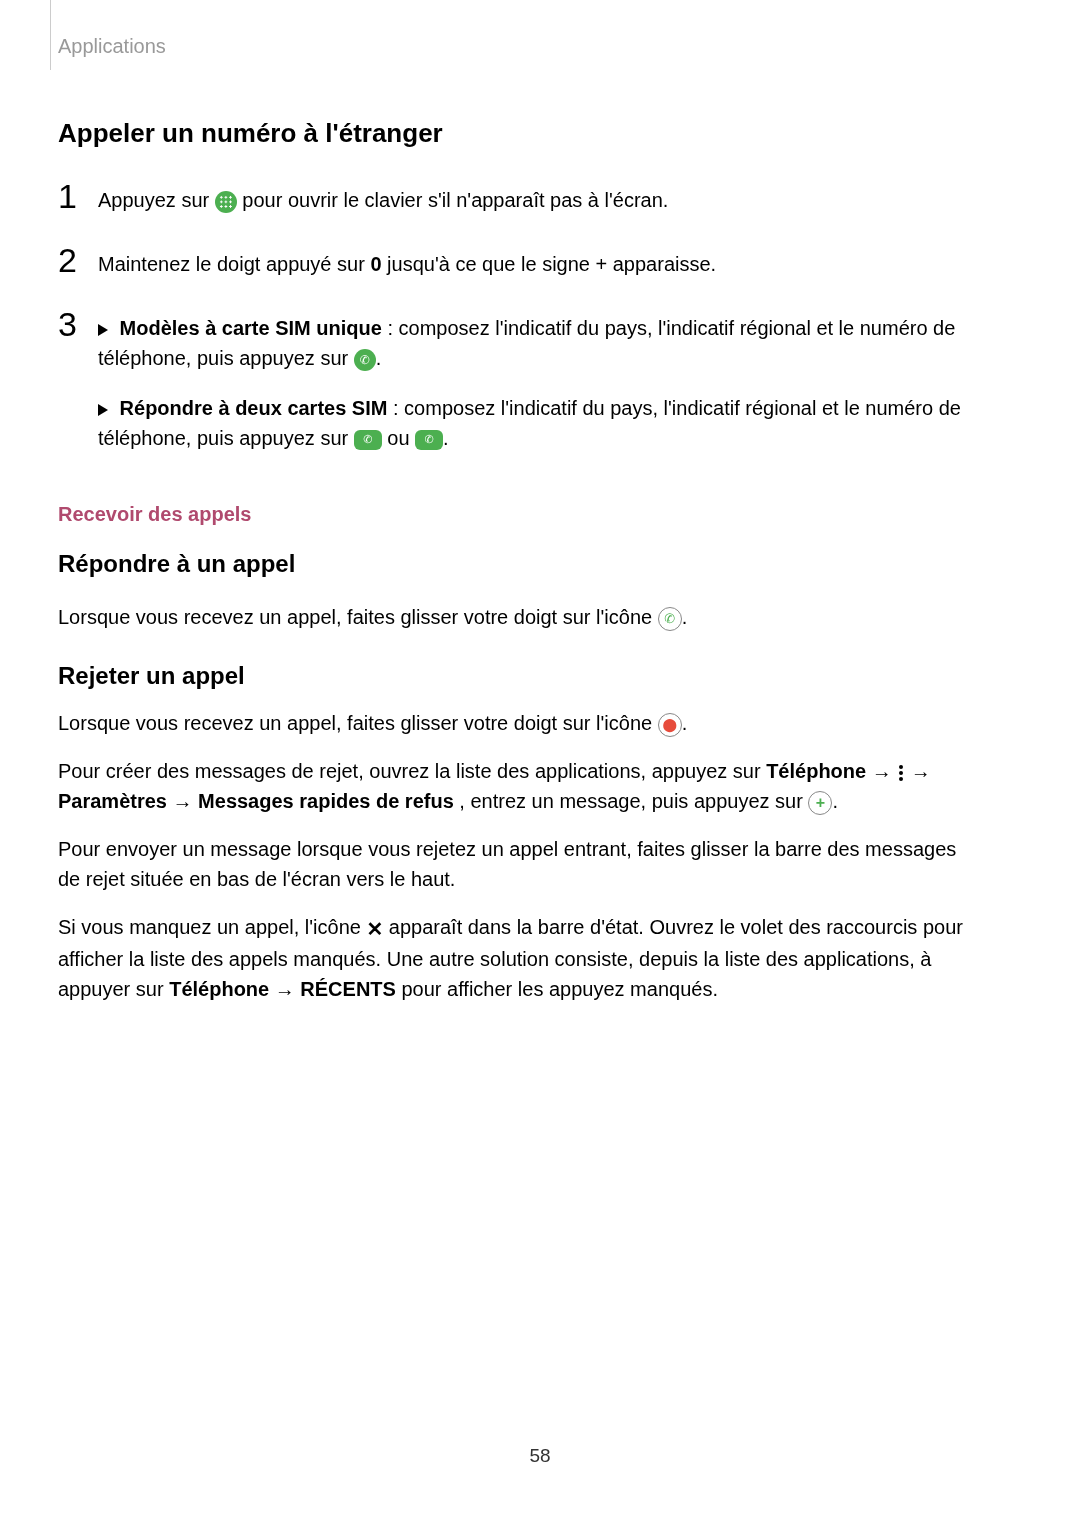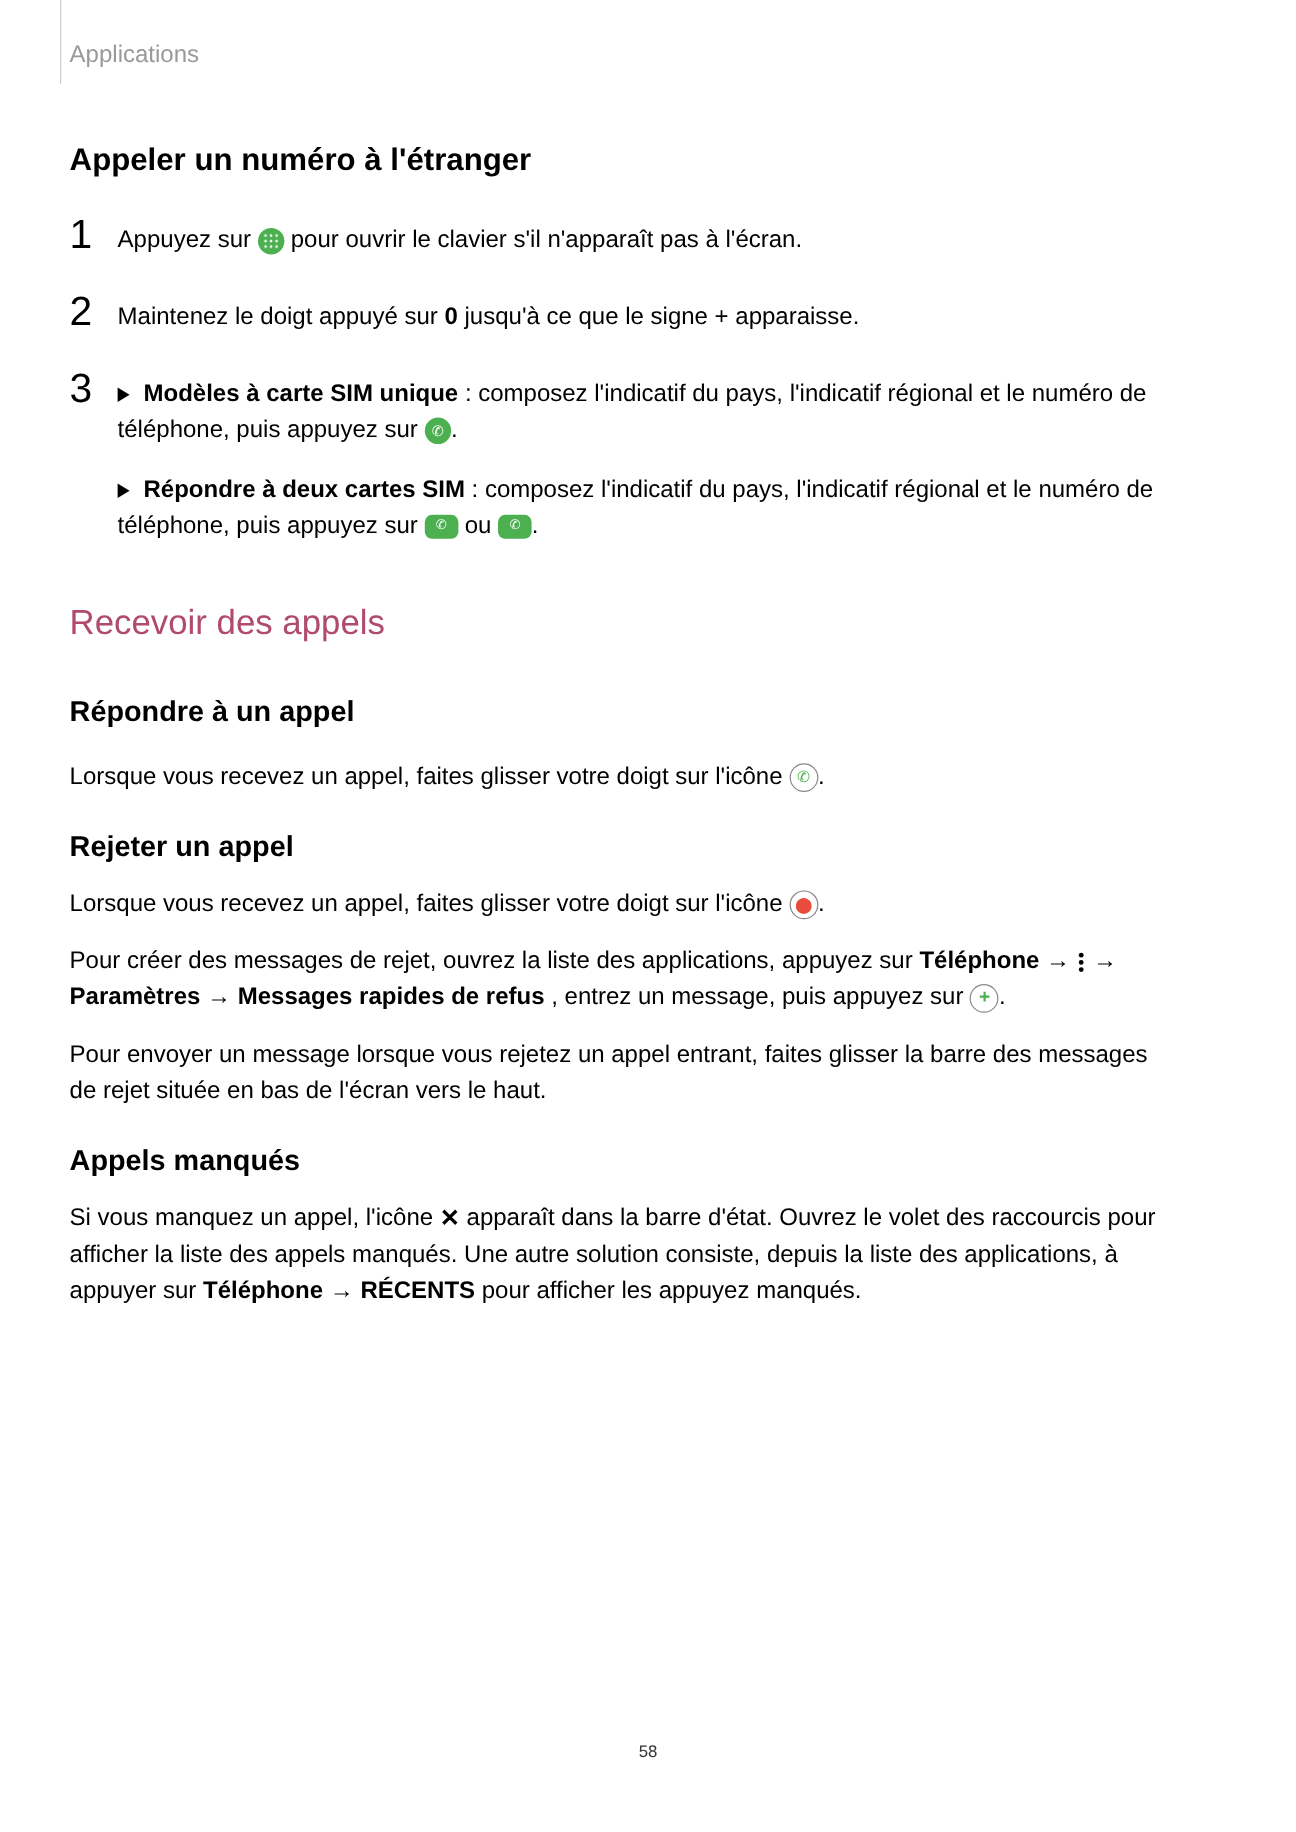--- a/index.html
+++ b/index.html
@@ -28,25 +28,25 @@
       margin-bottom: 60px;
       display: block;
     }
     h2.section-title {
       font-size: 26px;
       font-weight: bold;
       color: #000000;
       margin-bottom: 30px;
     }
     h2.section-title-colored {
-      font-size: 29px;
-      font-weight: normal;
+      font-size: 20px;
+      font-weight: bold;
       color: #b04a6e;
       margin-top: 50px;
-      margin-bottom: 44px;
+      margin-bottom: 24px;
     }
     .step {
       display: flex;
       align-items: flex-start;
       margin-bottom: 28px;
     }
     .step-num {
       font-size: 34px;
       font-weight: 400;
       width: 40px;
@@ -169,21 +169,21 @@
     }
     .arrow {
       font-size: 20px;
     }
     .page-number {
       position: absolute;
       bottom: 60px;
       left: 0;
       right: 0;
       text-align: center;
-      font-size: 14px;
+      font-size: 19px;
       color: #333;
     }
     .triangle {
       display: inline-block;
       width: 0;
       height: 0;
       border-top: 6px solid transparent;
       border-bottom: 6px solid transparent;
       border-left: 10px solid #000;
       vertical-align: middle;
@@ -260,21 +260,20 @@
       </span>
     <span class="arrow"> → </span>
     <span class="bold">Paramètres</span>
     <span class="arrow"> → </span>
     <span class="bold">Messages rapides de refus</span>
     <span>, entrez un message, puis appuyez sur </span>
     <span class="icon-plus-circle">+</span><span>.</span>
   </p>
   <p class="body-text">Pour envoyer un message lorsque vous rejetez un appel entrant, faites glisser la barre des messages de rejet située en bas de l'écran vers le haut.</p>
 
-  <h2 class="section-title" style="font-size:24px;margin-top:30px;margin-bottom:18px;">Appels manqués</h2>
   <p class="body-text">
     <span>Si vous manquez un appel, l'icône </span>
     <span class="icon-missed">✕</span>
     <span> apparaît dans la barre d'état. Ouvrez le volet des raccourcis pour afficher la liste des appels manqués. Une autre solution consiste, depuis la liste des applications, à appuyer sur </span>
     <span class="bold">Téléphone</span>
     <span class="arrow"> → </span>
     <span class="bold">RÉCENTS</span>
     <span> pour afficher les appuyez manqués.</span>
   </p>
 </div>

